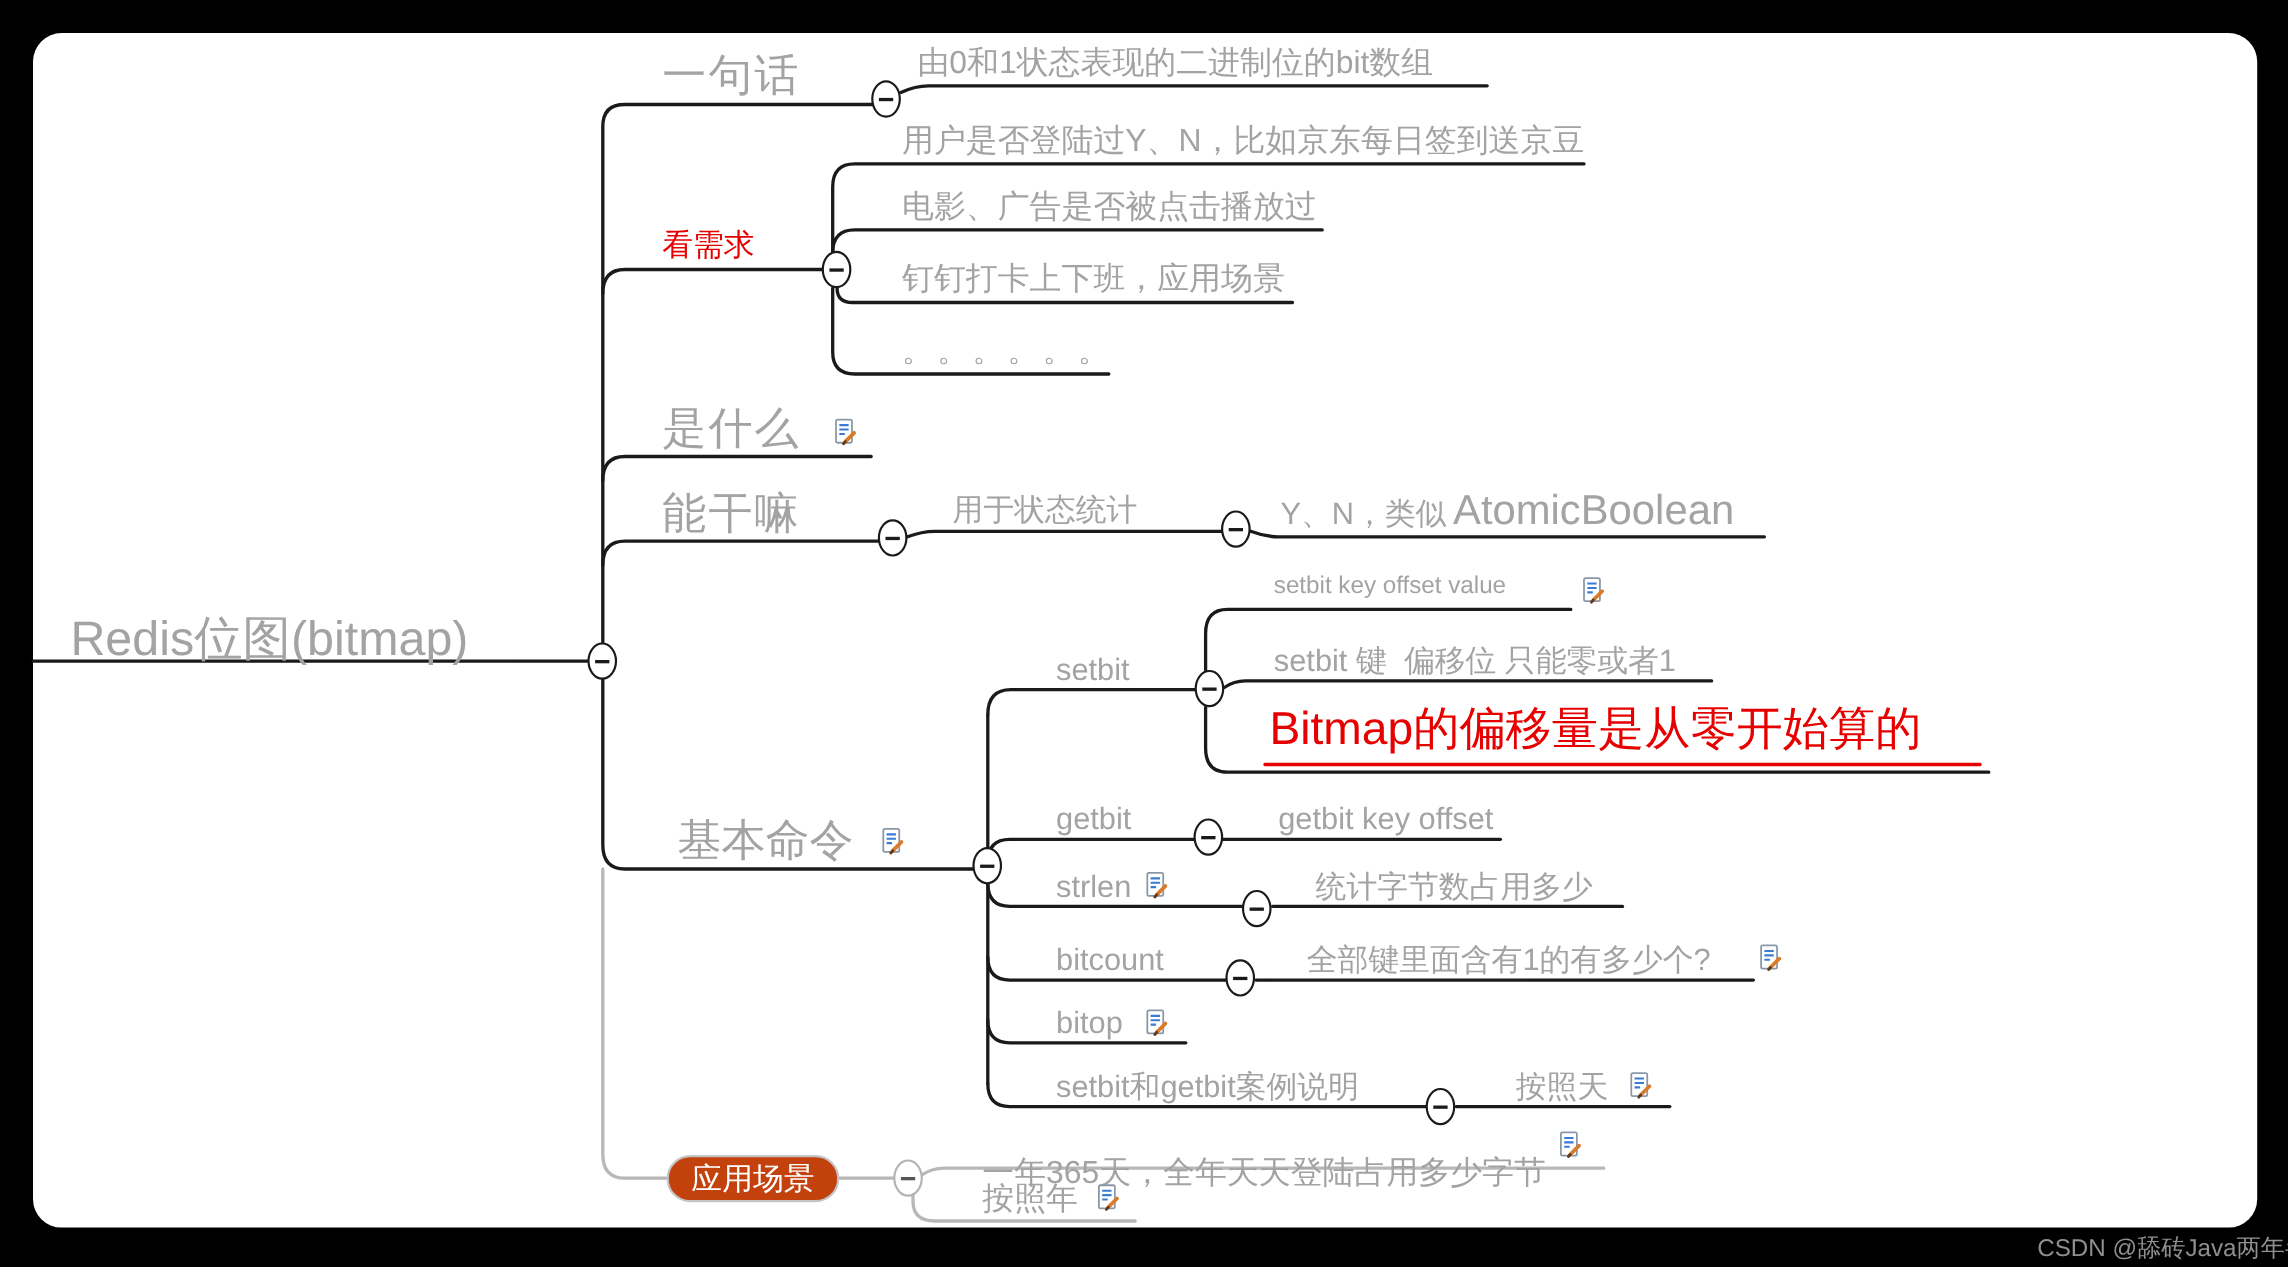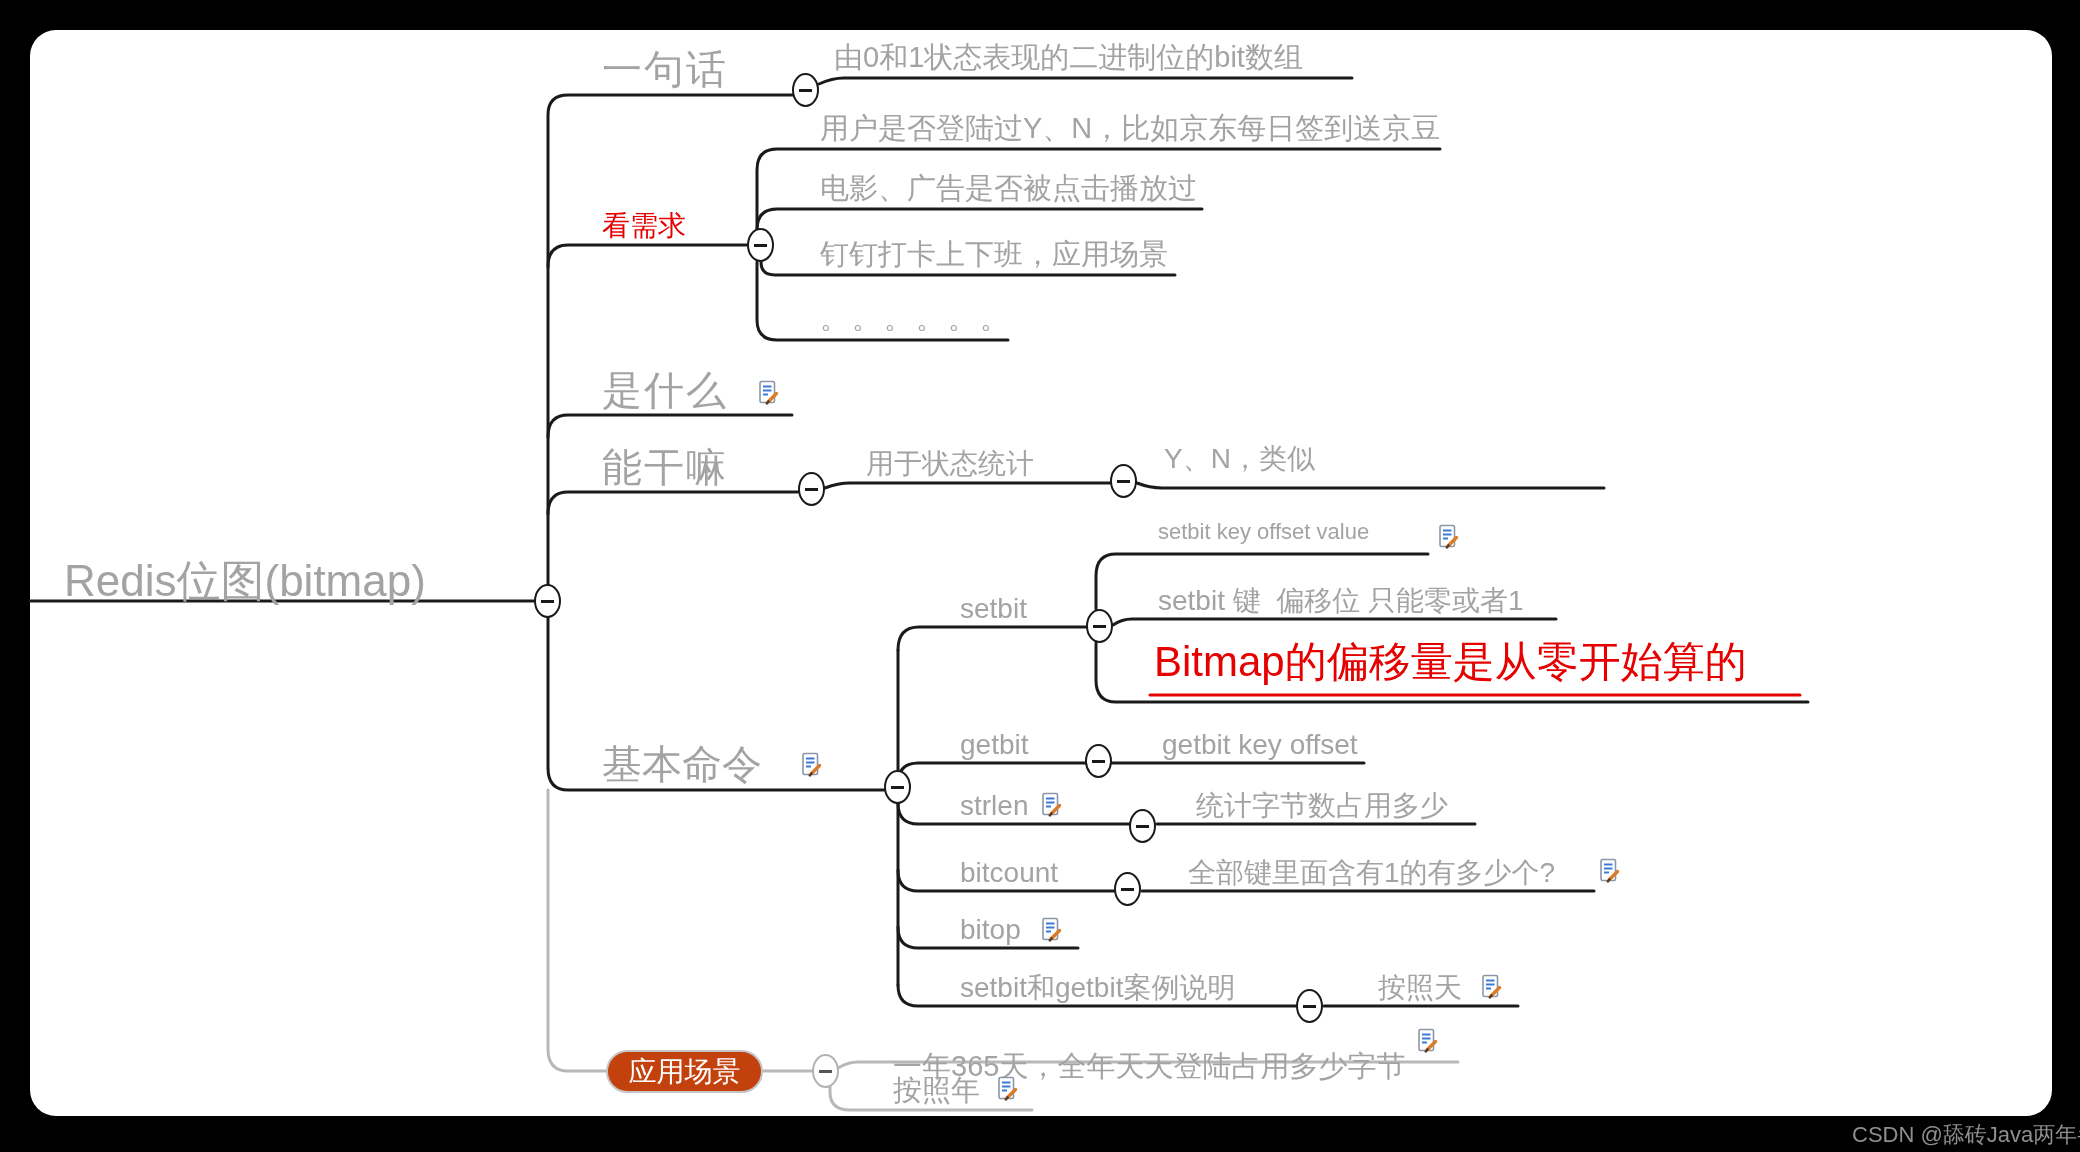--- a/index.html
+++ b/index.html
@@ -100,38 +100,39 @@
     <path d="M838 1068 Q848 1062 858 1062 H1458"></path>
     <path d="M830 1086 V1092 Q830 1110 850 1110 H1032"></path>
   </g>
 </svg>
 
 <div class="node" style="left:64px;top:556px;font-size:44px;">Redis位图(bitmap)</div>
 
 <div class="node" style="left:602px;top:47px;font-size:40px;letter-spacing:2px;">一句话</div>
 <div class="node" style="left:834px;top:41px;font-size:29px;">由0和1状态表现的二进制位的bit数组</div>
 
-<div class="node red" style="left:602px;top:210px;font-size:28px;">看需求</div>
+<div class="node red" style="left:602px;top:210px;font-size:28px;font-family:Liberation Mono, monospace;">看需求</div>
 <div class="node" style="left:820px;top:112px;font-size:29px;">用户是否登陆过Y、N，比如京东每日签到送京豆</div>
 <div class="node" style="left:820px;top:172px;font-size:29px;">电影、广告是否被点击播放过</div>
 <div class="node" style="left:820px;top:238px;font-size:29px;">钉钉打卡上下班，应用场景</div>
 <div class="node" style="left:820px;top:303px;font-size:28px;letter-spacing:4px;">。。。。。。</div>
 
 <div class="node" style="left:602px;top:368px;font-size:40px;letter-spacing:2px;">是什么</div>
 <svg class="nicon" style="left:757px;top:380px;">
     <use href="#note-ic"></use>
   </svg>
 
 <div class="node" style="left:602px;top:445px;font-size:40px;letter-spacing:2px;">能干嘛</div>
 <div class="node" style="left:866px;top:448px;font-size:28px;">用于状态统计</div>
 <div class="node mix" style="left:1164px;top:443px;">
   <span class="pfx">Y、N，类似</span>
+  <span class="code">AtomicBoolean</span>
 </div>
 
-<div class="node" style="left:602px;top:742px;font-size:40px;">基本命令</div>
+<div class="node" style="left:616px;top:742px;font-size:40px;">基本命令</div>
 <svg class="nicon" style="left:800px;top:752px;">
     <use href="#note-ic"></use>
   </svg>
 
 <div class="node" style="left:960px;top:593px;font-size:28px;">setbit</div>
 <div class="node" style="left:1158px;top:520px;font-size:22px;">setbit key offset value</div>
 <svg class="nicon" style="left:1437px;top:524px;">
     <use href="#note-ic"></use>
   </svg>
 <div class="node" style="left:1158px;top:585px;font-size:28px;">setbit 键  偏移位 只能零或者1</div>

